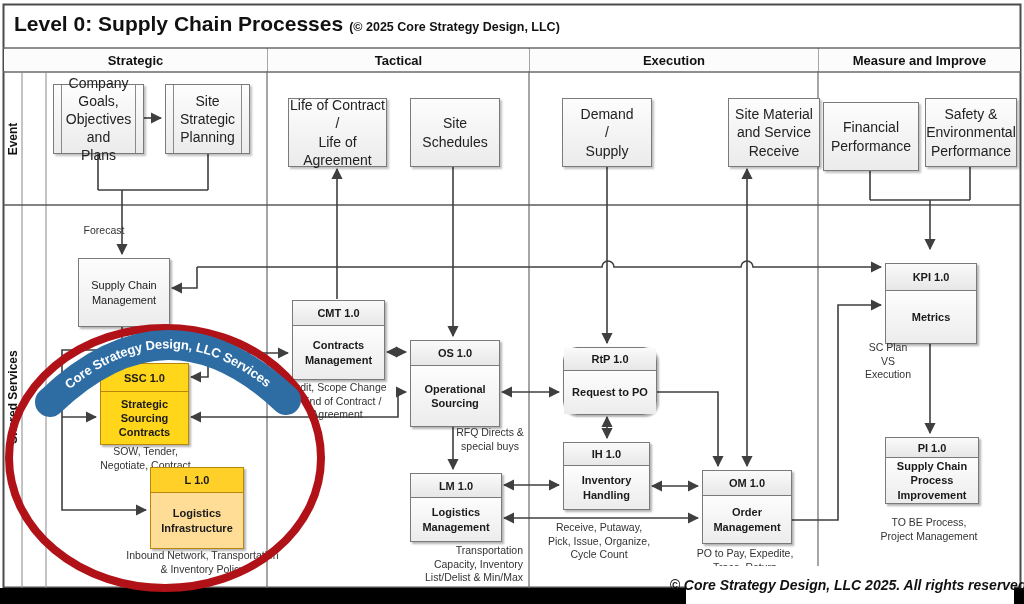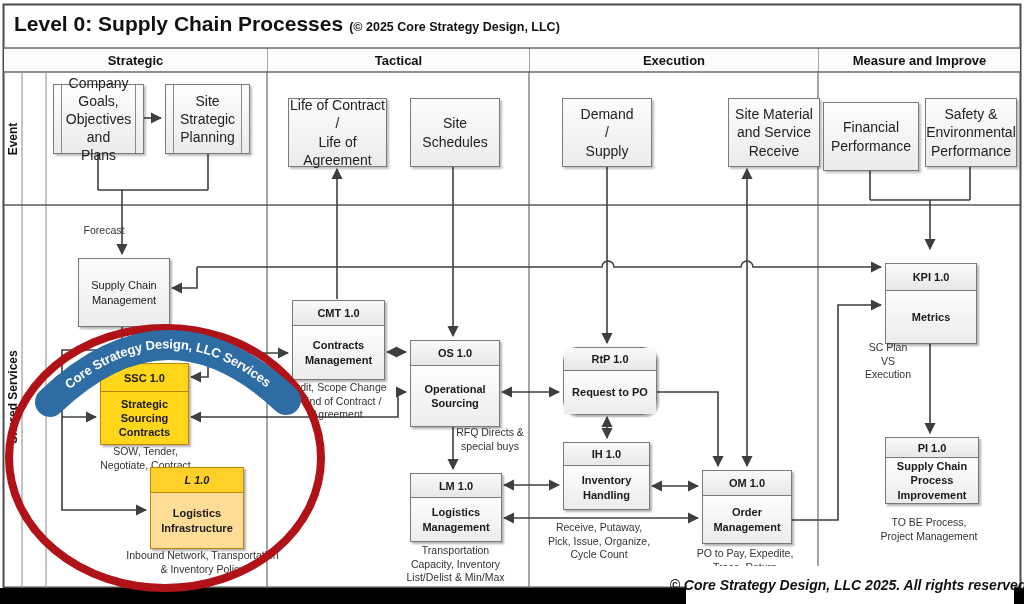--- a/index.html
+++ b/index.html
@@ -24,21 +24,21 @@
   .tabbed::before{left:7px;} .tabbed::after{right:7px;}
   
   .pbox{border:1px solid #7a7a7a;box-shadow:1.5px 1.5px 2px rgba(0,0,0,.3);display:flex;flex-direction:column;background:#f4f4f4;}
   .phead{border-bottom:1px solid #7a7a7a;background:linear-gradient(#fafafa,#e7e7e7);
          display:flex;align-items:center;justify-content:center;font-size:11px;font-weight:bold;color:#1a1a1a;}
   .pbody{flex:1;background:linear-gradient(#fdfdfd,#ececec);display:flex;align-items:center;justify-content:center;
          font-size:11px;font-weight:bold;color:#1a1a1a;text-align:center;white-space:pre-line;line-height:1.3;}
   .yellow .phead{background:#FFD61A;border-color:#b8860b;}
   .yellow .pbody{background:#FFD61A;}
   .yellow{border-color:#b8860b;}
-  .ylight .phead{background:#FFD028;border-color:#b8860b;font-style:italic;}
+  .ylight .phead{background:#FFD028;border-color:#b8860b;}
   .ylight .pbody{background:#FFDD96;}
   .ylight{border-color:#b8860b;}
   
   .cap{font-size:10.5px;color:#333;text-align:center;white-space:pre-line;line-height:1.3;}
   
   #gridlayer,#linklayer,#toplayer{position:absolute;left:0;top:0;width:1024px;height:604px;pointer-events:none;}
   #gridlayer{z-index:0;} #linklayer{z-index:1;} .abs{z-index:2;} #toplayer{z-index:5;}
   
   .blackbar{left:0;top:588px;width:1024px;height:16px;background:#000;z-index:3;}
   .copybox{left:686px;top:566px;width:328px;height:38px;background:#fff;z-index:4;
@@ -174,21 +174,21 @@
 Sourcing</div>
   </div>
   <div class="abs cap" style="left:450px;top:426px;width:80px;">RFQ Directs &amp;
 special buys</div>
 
   <div class="abs pbox" style="left:410px;top:473px;width:90px;height:67px;">
     <div class="phead" style="height:23px;">LM 1.0</div>
     <div class="pbody">Logistics
 Management</div>
   </div>
-  <div class="abs cap" style="left:388px;top:544px;width:135px;">Transportation
+  <div class="abs cap" style="left:388px;top:544px;width:135px;text-align:right;">Transportation
 Capacity, Inventory
 List/Delist &amp; Min/Max</div>
 
   <div class="abs pbox" style="left:563px;top:347px;width:92px;height:66px;border-radius:14px;">
     <div class="phead" style="height:22px;">RtP 1.0</div>
     <div class="pbody">Request to PO</div>
   </div>
 
   <div class="abs pbox" style="left:563px;top:442px;width:85px;height:66px;">
     <div class="phead" style="height:22px;">IH 1.0</div>

